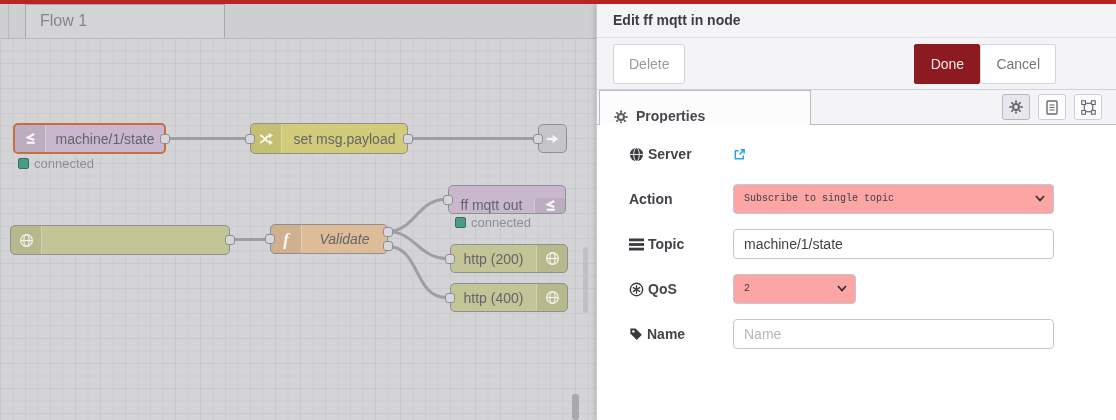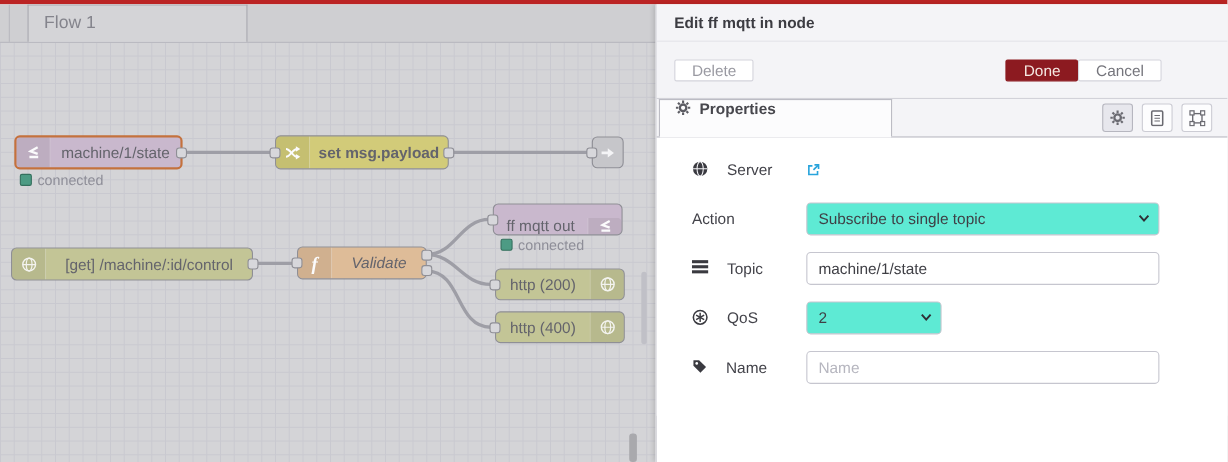--- a/index.html
+++ b/index.html
@@ -48,45 +48,45 @@
   .status-dot{width:9px;height:9px;background:#4d9b84;border:1px solid #35705e;border-radius:2px;}
   .scroll-thumb{position:absolute;background:#a9a9ad;border-radius:3px;z-index:4;}
   .scroll-thumb.tray{background:#c0c0c7;}
   
   .panel{position:absolute;left:596px;top:4px;width:520px;height:416px;background:#fff;
          border-left:1px solid #c9c9d0;box-shadow:-2px 0 4px rgba(0,0,0,0.12);box-sizing:border-box;}
   .panel-header{height:33px;background:#f4f4f7;border-bottom:1px solid #e0e0e6;
                 line-height:33px;padding:0 16px;font-weight:bold;font-size:14px;color:#3c3c42;}
   .panel-actions{height:52px;background:#f4f4f7;border-bottom:1px solid #d2d2d9;
                  display:flex;align-items:center;padding:0 20px 0 16px;box-sizing:border-box;}
-  .btn{height:20px;padding:0 15px;font-size:14px;border-radius:2px;cursor:pointer;
+  .btn{height:40px;padding:0 15px;font-size:14px;border-radius:2px;cursor:pointer;
        font-family:"Liberation Sans",sans-serif;}
   .btn-delete{background:#fff;border:1px solid #d4d4dc;color:#9a9aa2;margin-right:auto;}
   .btn-cancel{background:#fff;border:1px solid #d4d4dc;color:#75757c;margin-right:40px;}
   .btn-done{background:#8c1a20;border:1px solid #8c1a20;color:#f6e9e3;width:66px;}
   .tab-row{height:34px;background:#f4f4f7;position:relative;border-bottom:1px solid #bcbcc4;}
   .prop-tab{position:absolute;left:2px;top:0;width:212px;height:34px;background:#fcfcfd;
             border:1px solid #bcbcc4;border-bottom:none;box-sizing:border-box;z-index:2;
-            display:flex;align-items:flex-start;gap:8px;padding-left:14px;
+            display:flex;align-items:flex-end;gap:8px;padding-left:14px;
             font-size:14px;font-weight:bold;color:#47474d;}
   .prop-tab-cover{position:absolute;left:3px;top:33px;width:210px;height:2px;background:#fcfcfd;z-index:3;}
   .tray-tools{position:absolute;right:14px;top:4px;display:flex;gap:8px;}
   .tray-btn{width:28px;height:26px;border:1px solid #ccccd4;background:#fdfdfe;border-radius:3px;
             display:flex;align-items:center;justify-content:center;cursor:pointer;padding:0;}
   .tray-btn.active{background:#e7e7ed;border-color:#b6b6bf;}
   .form{padding:14px 0;background:#fff;}
   .form-row{display:flex;align-items:center;height:30px;margin:0 20px 15px 32px;}
-  .form-label{display:flex;gap:17px;width:104px;flex-shrink:0;
-              font-size:14px;color:#43434a;}
+  .form-label{display:flex;align-items:center;gap:4px;width:104px;flex-shrink:0;
+              font-size:14px;color:#43434a;font-weight:bold;}
   .txt-input{width:321px;height:30px;box-sizing:border-box;border:1px solid #c6c6cf;border-radius:4px;
              padding:0 10px;font-size:14px;color:#3f3f45;font-family:"Liberation Sans",sans-serif;outline:none;}
   .txt-input::placeholder{color:#b6b6bf;}
   .sel{position:relative;width:321px;height:30px;box-sizing:border-box;border:1px solid #c6c6cf;
-       border-radius:4px;background:#5eead4;line-height:28px;padding:0 26px 0 10px;font-size:14px;
-       color:#3f3f45;white-space:nowrap;overflow:hidden;cursor:pointer;}
+       border-radius:4px;background:#fca5a5;line-height:28px;padding:0 26px 0 10px;font-size:10px;
+       color:#3f3f45;white-space:nowrap;overflow:hidden;cursor:pointer;font-family:Liberation Mono, monospace;}
   .sel.small{width:123px;}
   .sel .chev{position:absolute;right:8px;top:10px;}
   .link{display:inline-flex;align-items:center;gap:6px;color:#28a4dc;font-size:14px;
         text-decoration:none;cursor:pointer;}
 </style>
 </head>
 <body>
 
 <div class="topbar"></div>
 
@@ -115,21 +115,21 @@
       </svg>
     </div>
     <div class="nlabel">machine/1/state</div>
     <div class="port out"></div>
   </div>
   <div class="status" style="left:18px;top:152px;">
     <div class="status-dot"></div>
     <span>connected</span>
   </div>
 
-  <div class="node n-change" style="left:250px;top:119px;width:158px;height:31px;font-weight:bold;">
+  <div class="node n-change" style="left:250px;top:119px;width:158px;height:31px;">
     <div class="icon-region left">
       <svg width="16" height="16" viewBox="0 0 16 16">
         <path d="M2 4.5 C6 4.5 8 11.5 12 11.5" fill="none" stroke="#fbfbfc" stroke-width="1.8"></path>
         <path d="M2 11.5 C6 11.5 8 4.5 12 4.5" fill="none" stroke="#fbfbfc" stroke-width="1.8"></path>
         <polygon points="11,2 15,4.5 11,7" fill="#fbfbfc"></polygon>
         <polygon points="11,9 15,11.5 11,14" fill="#fbfbfc"></polygon>
       </svg>
     </div>
     <div class="nlabel">set msg.payload</div>
     <div class="port in"></div>
@@ -147,21 +147,20 @@
   </div>
 
   <div class="node n-http" style="left:10px;top:221px;width:220px;height:30px;">
     <div class="icon-region left">
       <svg width="15" height="15" viewBox="0 0 16 16">
         <circle cx="8" cy="8" r="6.2" fill="none" stroke="#f3f3ef" stroke-width="1.4"></circle>
         <ellipse cx="8" cy="8" rx="2.8" ry="6.2" fill="none" stroke="#f3f3ef" stroke-width="1.2"></ellipse>
         <line x1="1.8" y1="8" x2="14.2" y2="8" stroke="#f3f3ef" stroke-width="1.2"></line>
       </svg>
     </div>
-    <div class="nlabel">[get] /machine/:id/control</div>
     <div class="port out"></div>
   </div>
 
   <div class="node n-func" style="left:270px;top:220px;width:118px;height:30px;">
     <div class="icon-region left">
       <span class="fn-glyph">f</span>
     </div>
     <div class="nlabel">Validate</div>
     <div class="port in"></div>
     <div class="port out1" style="position:absolute;width:10px;height:10px;background:#d7d7db;border:1px solid #8f8f96;border-radius:3px;box-sizing:border-box;"></div>

